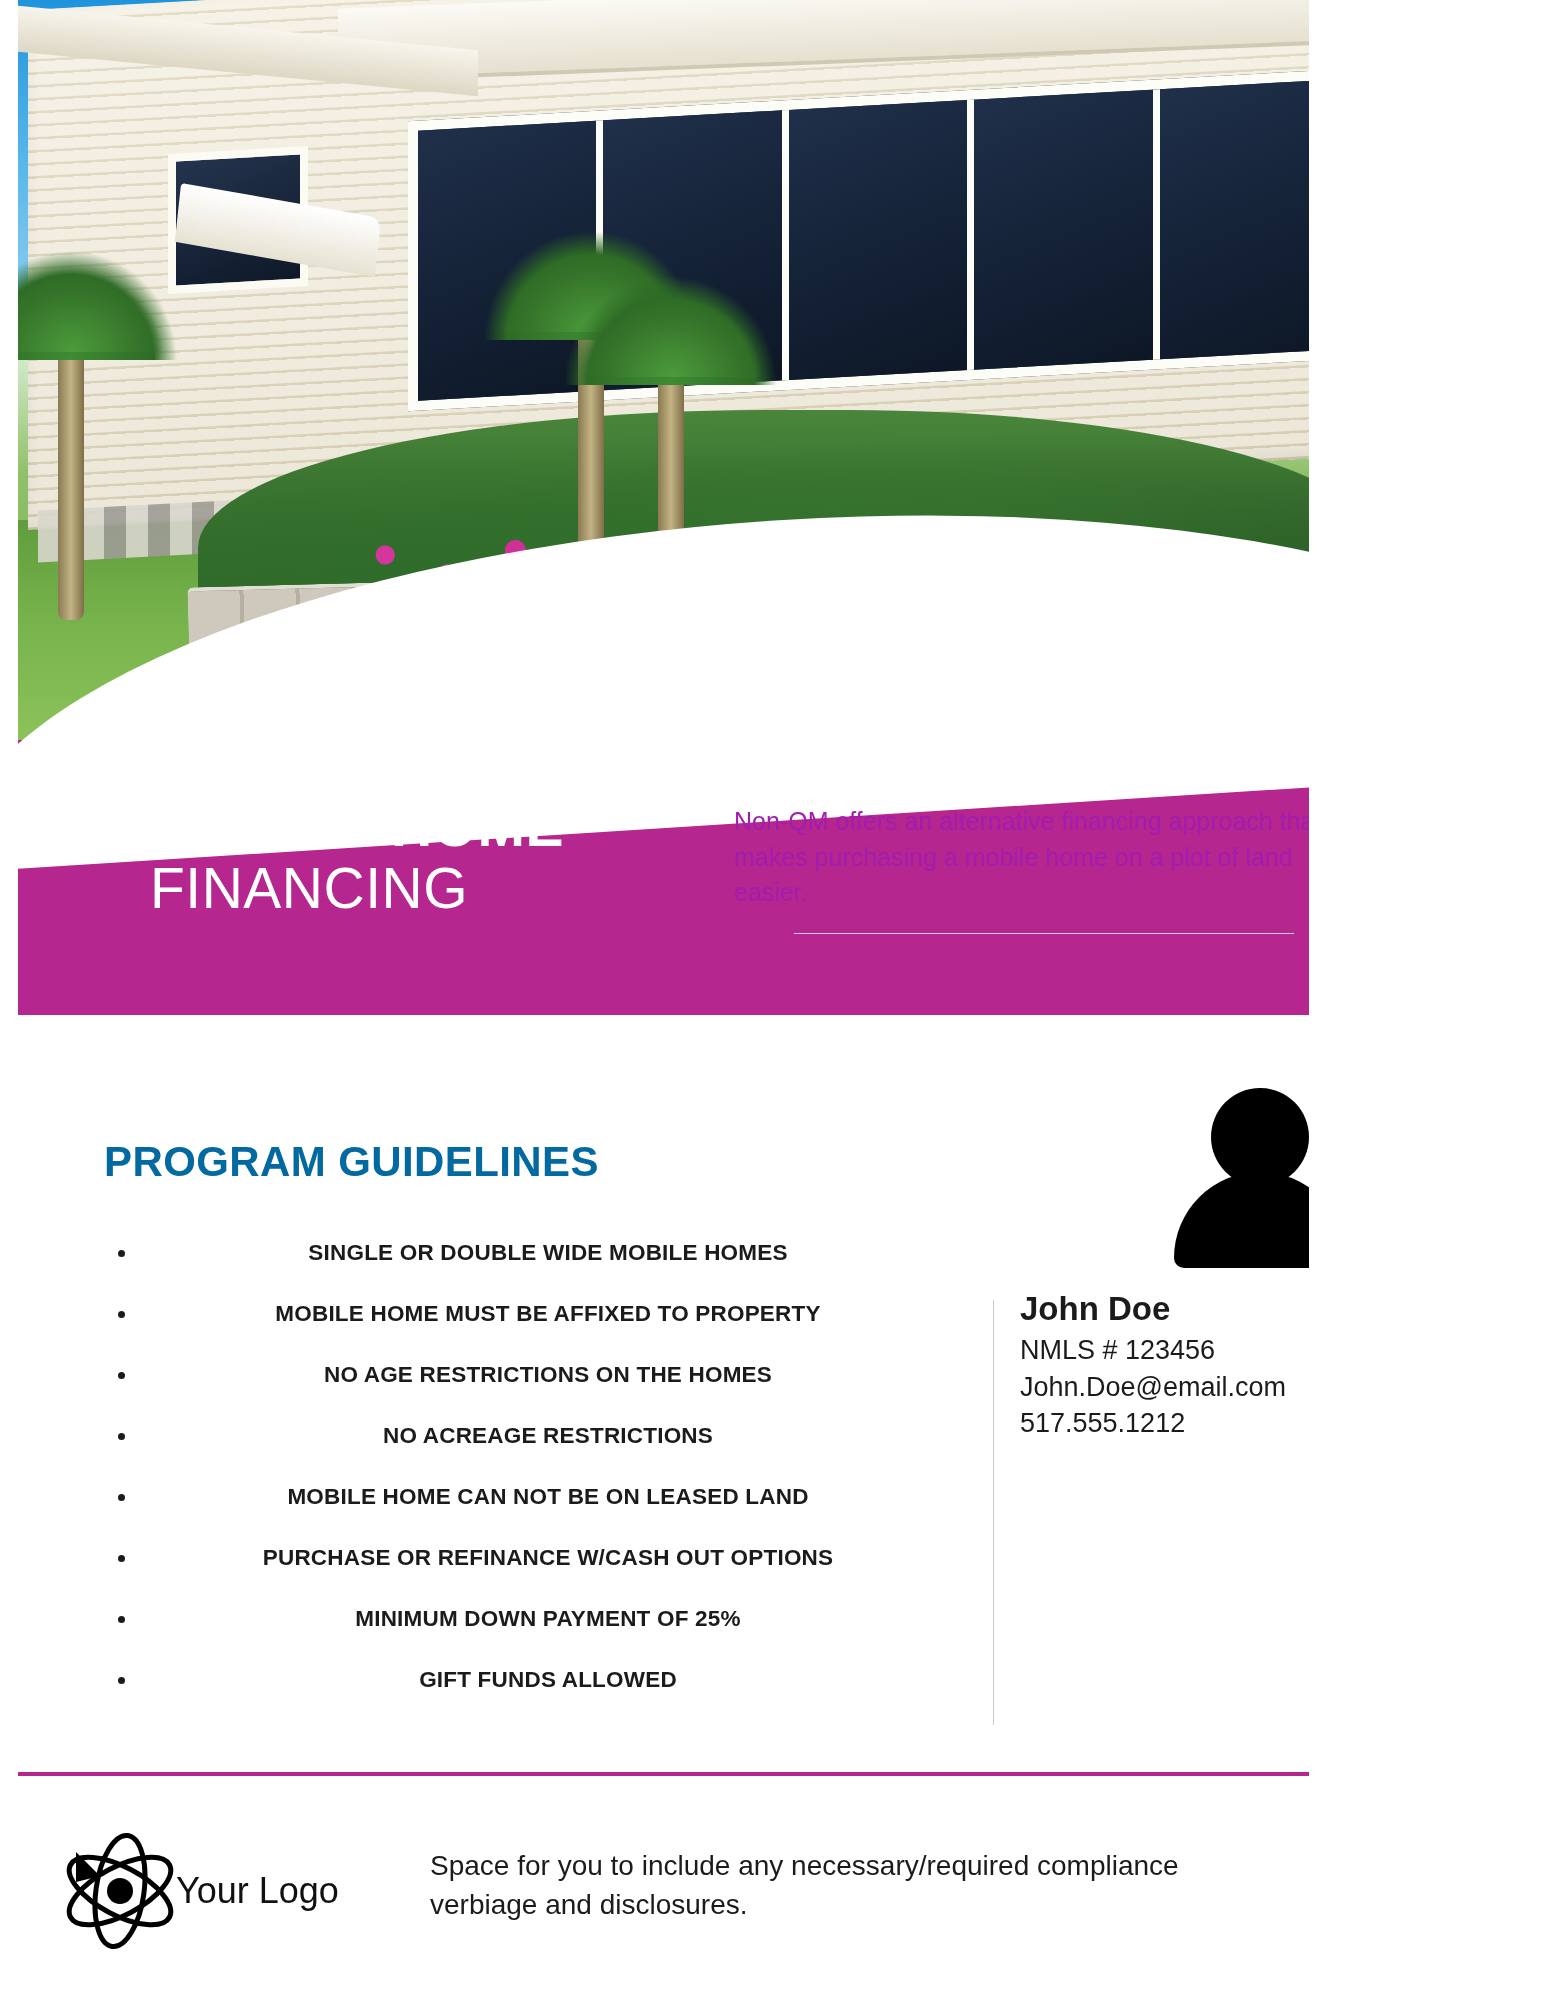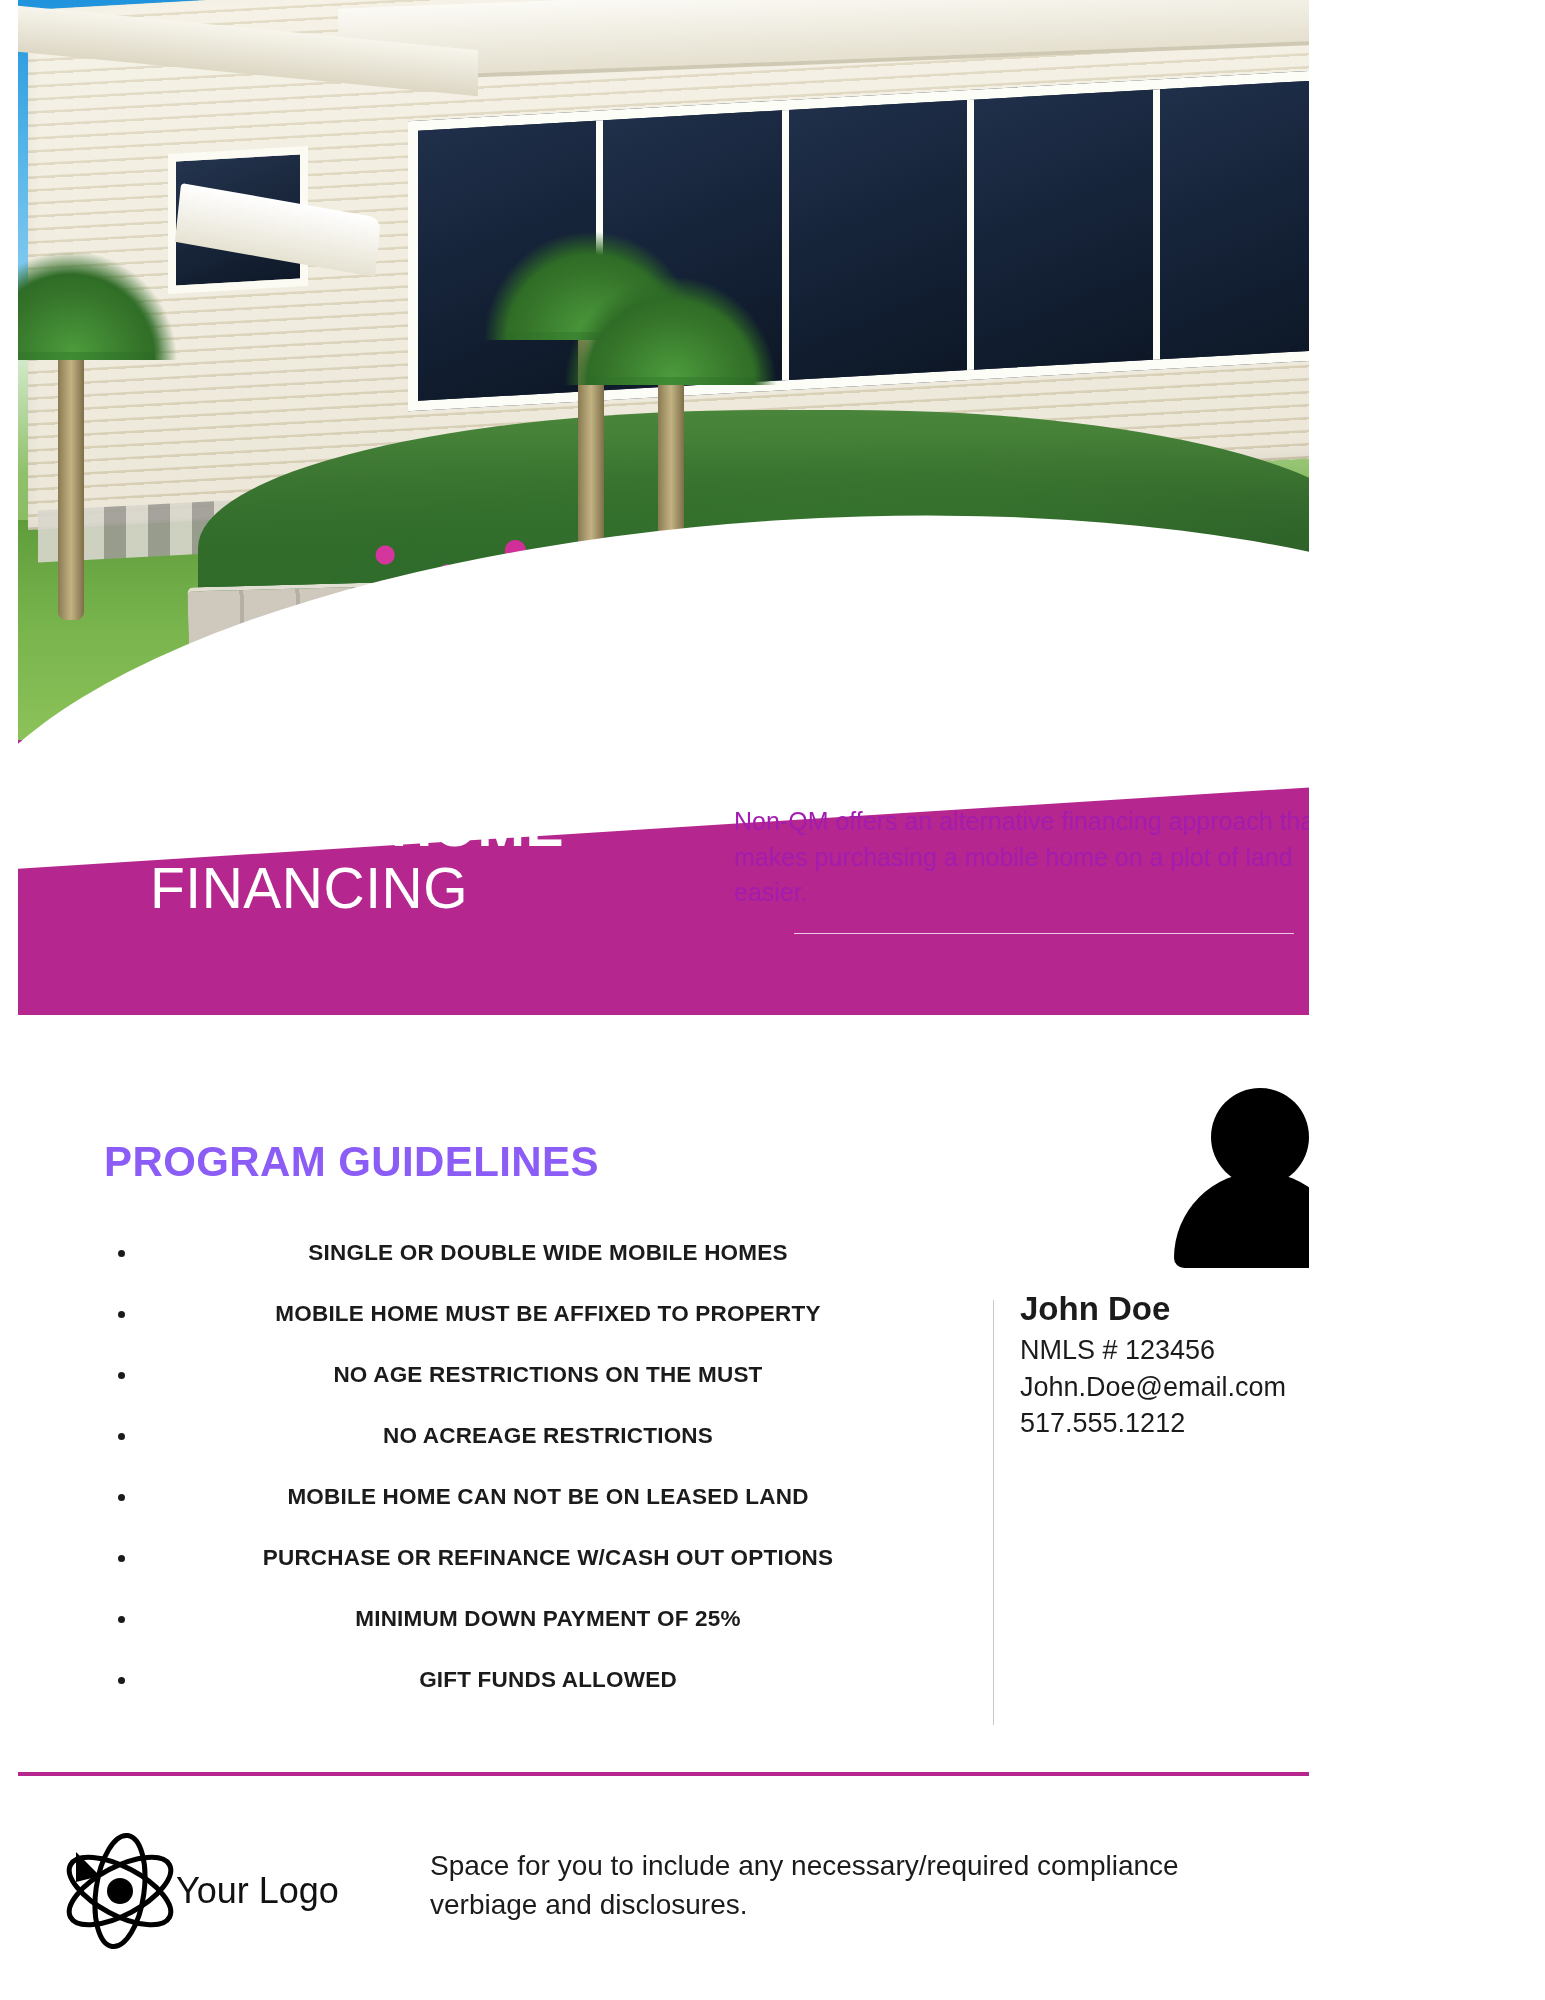--- a/index.html
+++ b/index.html
@@ -294,21 +294,21 @@
     top: 1060px;
     width: 1545px;
     height: 690px;
   }
   .guidelines-heading {
     position: absolute;
     left: 104px;
     top: 78px;
     font-size: 42px;
     font-weight: bold;
-    color: #8b5cf6;
+    color: #0369a1;
     letter-spacing: 0.4px;
   }
   ul.guidelines {
     position: absolute;
     left: 104px;
     top: 180px;
     width: 820px;
     margin: 0;
     padding: 0 0 0 34px;
     list-style: disc;
@@ -475,21 +475,21 @@
       </div>
     </div>
   </div>
 
   <div class="content">
     <div class="guidelines-heading">PROGRAM GUIDELINES</div>
 
     <ul class="guidelines">
       <li>SINGLE OR DOUBLE WIDE MOBILE HOMES</li>
       <li>MOBILE HOME MUST BE AFFIXED TO PROPERTY</li>
-      <li>NO AGE RESTRICTIONS ON THE MUST</li>
+      <li>NO AGE RESTRICTIONS ON THE HOMES</li>
       <li>NO ACREAGE RESTRICTIONS</li>
       <li>MOBILE HOME CAN NOT BE ON LEASED LAND</li>
       <li>PURCHASE OR REFINANCE W/CASH OUT OPTIONS</li>
       <li>MINIMUM DOWN PAYMENT OF 25%</li>
       <li>GIFT FUNDS ALLOWED</li>
     </ul>
 
     <div class="divider-vert"></div>
 
     <div class="officer">

